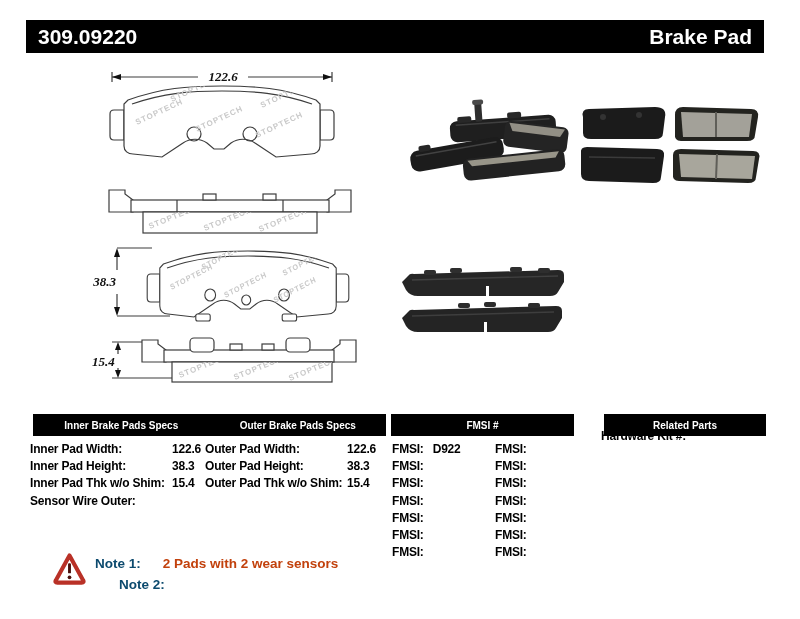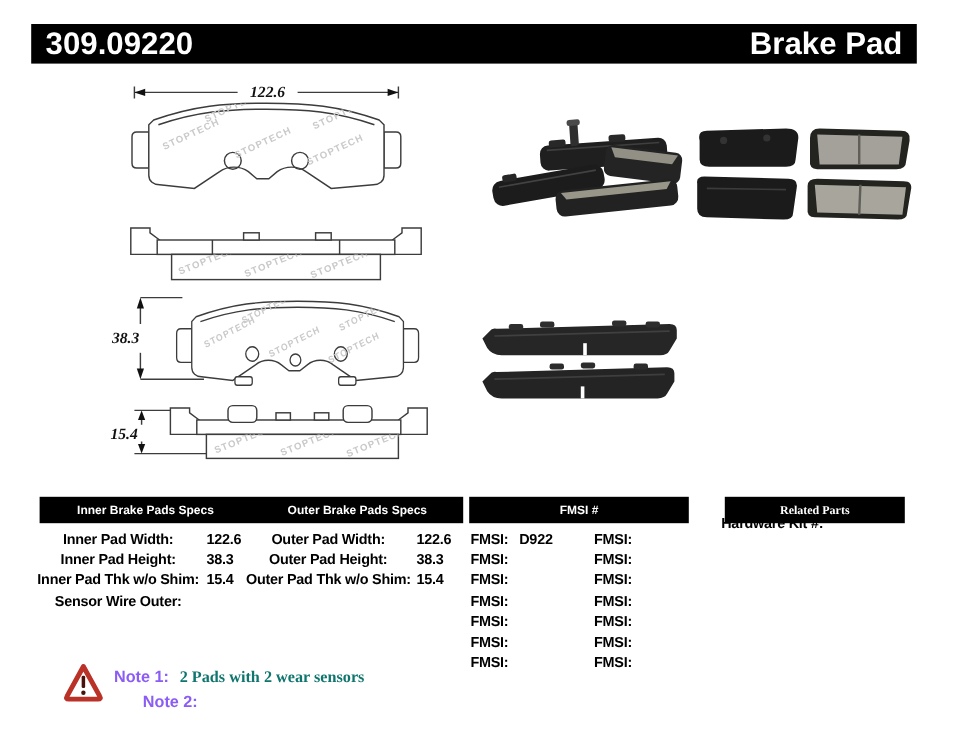--- a/index.html
+++ b/index.html
@@ -2,54 +2,54 @@
 <html><head>
 <meta charset="utf-8">
 <style>
   html,body{margin:0;padding:0;background:#fff;}
   .page{position:relative;width:800px;height:619px;background:#ffffff;overflow:hidden;
         font-family:"Liberation Sans",sans-serif;color:#000;}
 
   
   .header-bar{position:absolute;left:26px;top:20px;width:738px;height:33px;background:#000;
               color:#fff;display:flex;justify-content:space-between;align-items:center;
-              padding:0 12px;box-sizing:border-box;font-weight:bold;font-size:26px;}
+              padding:0 12px;box-sizing:border-box;font-weight:bold;font-size:21px;}
 
   
   .abs{position:absolute;}
 
   
   .thbar{position:absolute;top:414px;height:22px;background:#000;color:#fff;
          display:flex;align-items:center;font-weight:bold;font-size:10px;}
   .thbar .half{flex:1;text-align:center;}
   .thbar.center{justify-content:center;}
 
   
   .spec-block{position:absolute;top:441px;}
   .spec-row{display:flex;line-height:17.2px;font-size:12px;font-weight:bold;
             letter-spacing:-0.2px;white-space:nowrap;}
-  .spec-label{width:137px;text-align:center;}
+  .spec-label{width:137px;text-align:left;}
   .spec-value{margin-left:5px;}
 
   .fmsi-block{position:absolute;left:392px;top:441px;}
   .fmsi-row{display:flex;line-height:17.2px;font-size:12px;font-weight:bold;
             letter-spacing:-0.2px;white-space:nowrap;}
   .fmsi-cell{display:flex;width:103px;}
   .fmsi-cell .fmsi-label{}
   .fmsi-cell .fmsi-value{margin-left:9px;}
 
   .related-block{position:absolute;left:601px;top:428px;}
   .related-row{display:flex;line-height:17.2px;font-size:12px;font-weight:bold;
                letter-spacing:-0.2px;white-space:nowrap;}
   .related-row .spec-value{margin-left:5px;}
 
   
   .note-row{position:absolute;display:flex;font-weight:bold;font-size:13.5px;white-space:nowrap;}
-  .note-label{color:#8b5cf6;}
-  .note-text{margin-left:9px;color:#0f766e;font-family:Liberation Serif, serif;}
+  .note-label{color:#0c4a6e;}
+  .note-text{margin-left:22px;color:#c2410c;}
 
   
   svg .ln{stroke:#3c3c3c;stroke-width:1.2;fill:none;}
   svg .lnf{stroke:#3c3c3c;stroke-width:1.2;fill:#ffffff;}
   svg .dim{fill:#111;font-family:"Liberation Serif",serif;font-style:italic;
            font-weight:bold;font-size:13px;}
   svg .wm{fill:#c9c9c9;font-family:"Liberation Sans",sans-serif;font-weight:bold;
           font-size:8px;letter-spacing:1px;}
 </style>
 </head>
@@ -246,21 +246,21 @@
     </g>
   </svg>
 
   <div class="thbar" style="left:33px;width:353px;">
     <span class="half">Inner Brake Pads Specs</span>
     <span class="half">Outer Brake Pads Specs</span>
   </div>
   <div class="thbar center" style="left:391px;width:183px;">
     <span>FMSI #</span>
   </div>
-  <div class="thbar center" style="left:604px;width:150px;font-family:Liberation Serif, serif;">
+  <div class="thbar center" style="left:604px;width:162px;">
     <span>Related Parts</span>
   </div>
 
   <div class="spec-block inner" style="left:30px;">
     <div class="spec-row">
       <span class="spec-label">Inner Pad Width:</span>
       <span class="spec-value">122.6</span>
     </div>
     <div class="spec-row">
       <span class="spec-label">Inner Pad Height:</span>

